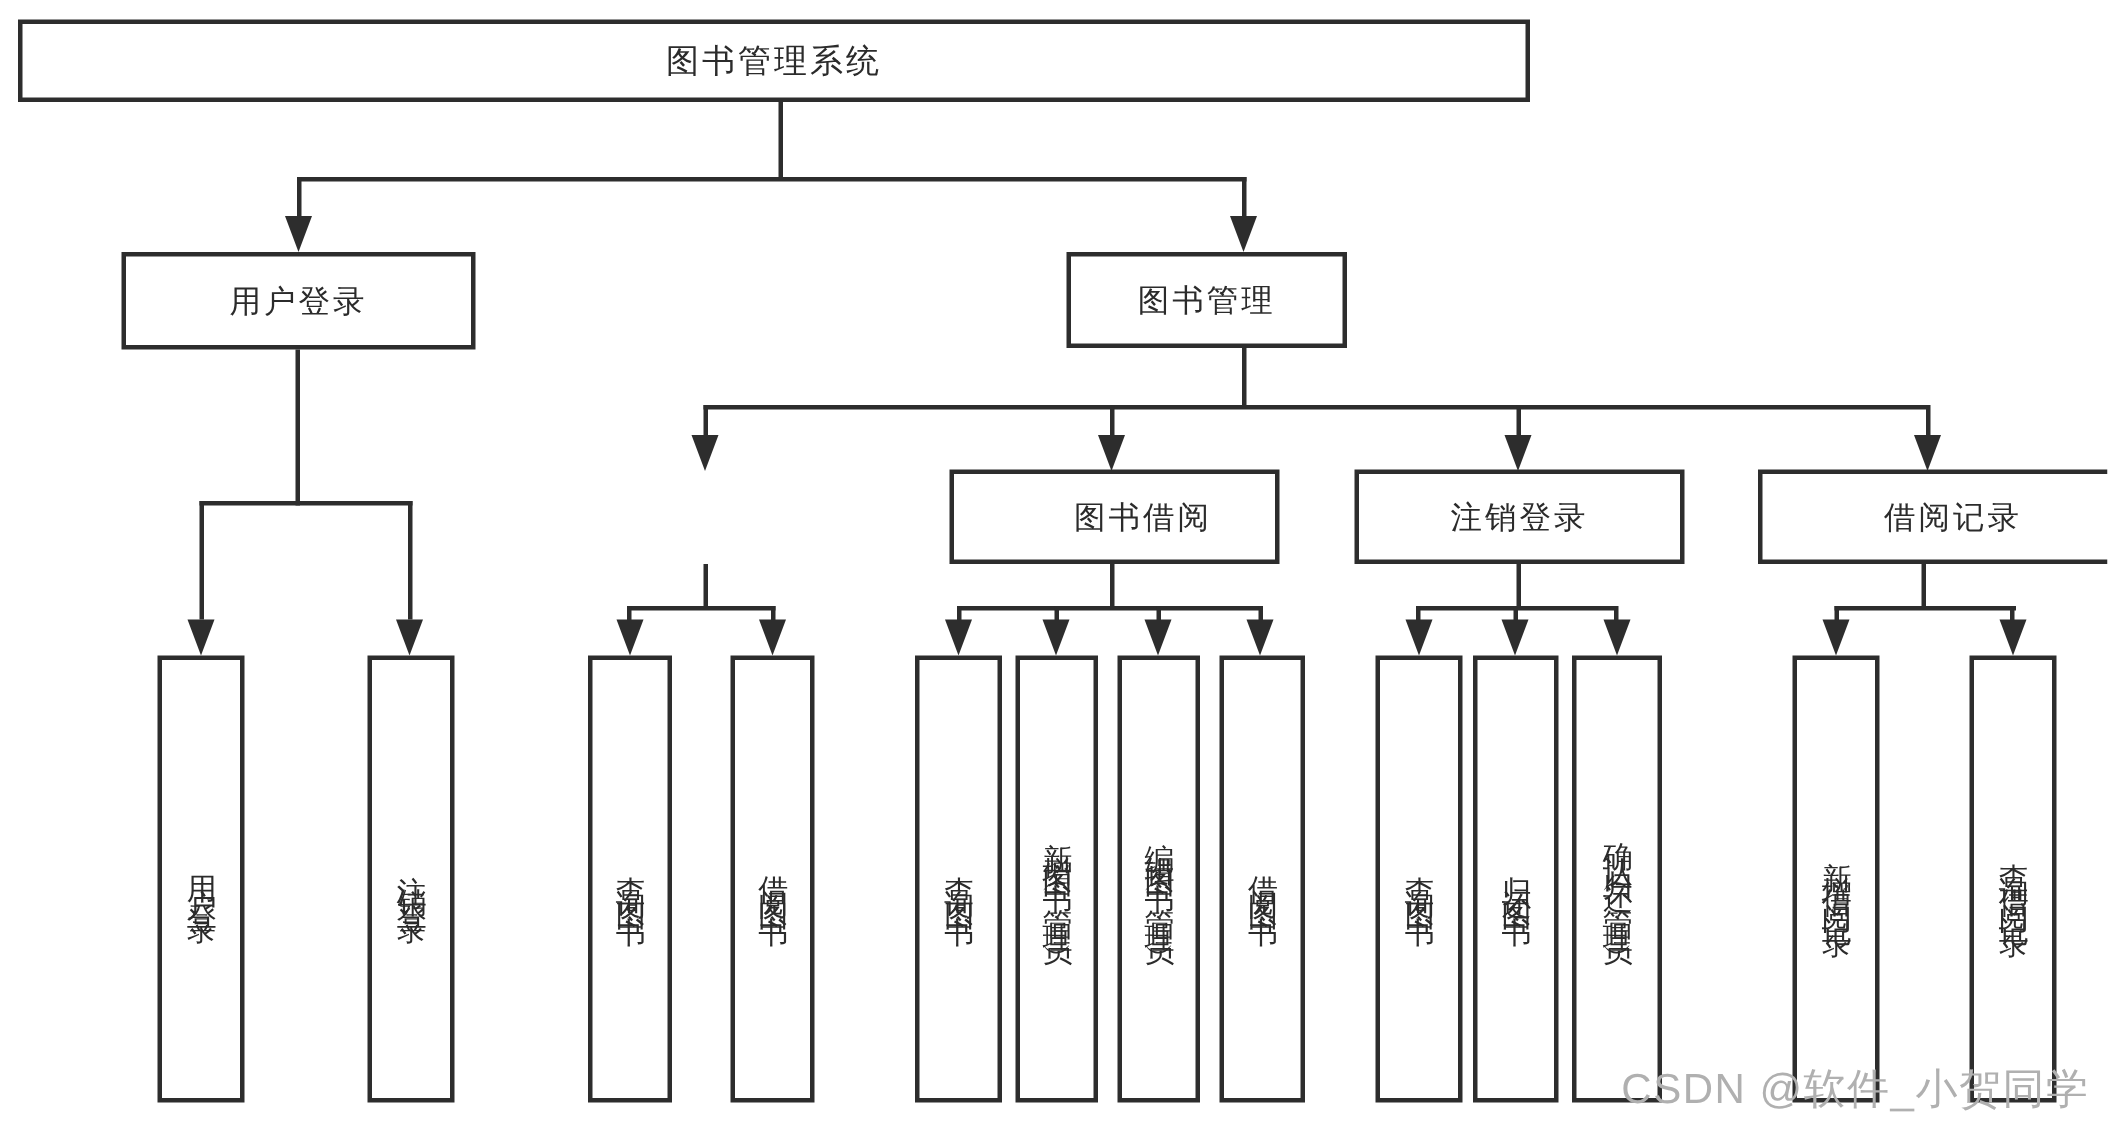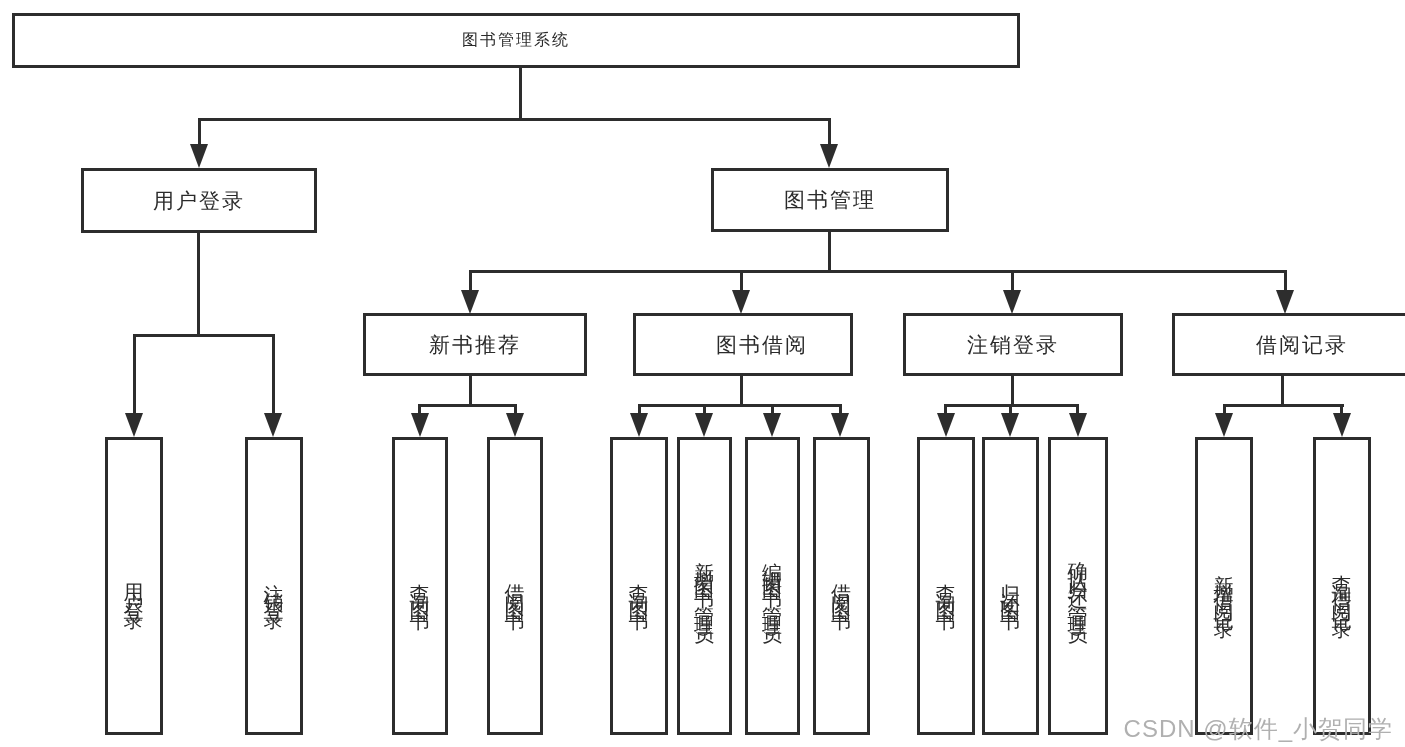--- a/index.html
+++ b/index.html
@@ -13,21 +13,21 @@
     display:flex;
     align-items:center;
     justify-content:center;
     color:#2b2b2b;
   }
   .box.h span{
     font-size:21px;
     letter-spacing:2px;
     white-space:nowrap;
   }
-  .box.root span{font-size:16px;}
+  .box.root span{font-size:22px;}
   .box.v span{
     writing-mode:vertical-rl;
     text-orientation:mixed;
     font-size:20px;
     letter-spacing:9px;
     line-height:1;
     white-space:nowrap;
   }
   .hline,.vline{position:absolute;background:#2d2d2d;}
   .hline{height:3px;}
@@ -36,46 +36,43 @@
     position:absolute;
     width:0;height:0;
     border-left:9px solid transparent;
     border-right:9px solid transparent;
     border-top:24px solid #2d2d2d;
   }
   .watermark{
     position:absolute;
     right:12px;
     bottom:2px;
-    font-size:24px;
+    font-size:28px;
     color:#b0b0b0;
     letter-spacing:1px;
     z-index:5;
     white-space:nowrap;
   }
 </style>
 </head>
 <body>
 
 <div id="stage">
 
   <div class="box h root" style="left:12px;top:13px;width:1008px;height:55px;">
     <span>图书管理系统</span>
   </div>
 
   <div class="box h" style="left:81px;top:168px;width:236px;height:65px;">
     <span>用户登录</span>
   </div>
-  <div class="box h" style="left:711px;top:168px;width:238px;height:64px;">
+  <div class="box h" style="left:711px;top:168px;width:187px;height:64px;">
     <span>图书管理</span>
   </div>
 
-  <div class="box h" style="left:363px;top:313px;width:224px;height:63px;">
-    <span>新书推荐</span>
-  </div>
   <div class="box h" style="left:633px;top:313px;width:220px;height:63px;padding-left:38px;">
     <span>图书借阅</span>
   </div>
   <div class="box h" style="left:903px;top:313px;width:220px;height:63px;">
     <span>注销登录</span>
   </div>
   <div class="box h" style="left:1172px;top:313px;width:260px;height:63px;">
     <span>借阅记录</span>
   </div>
 

